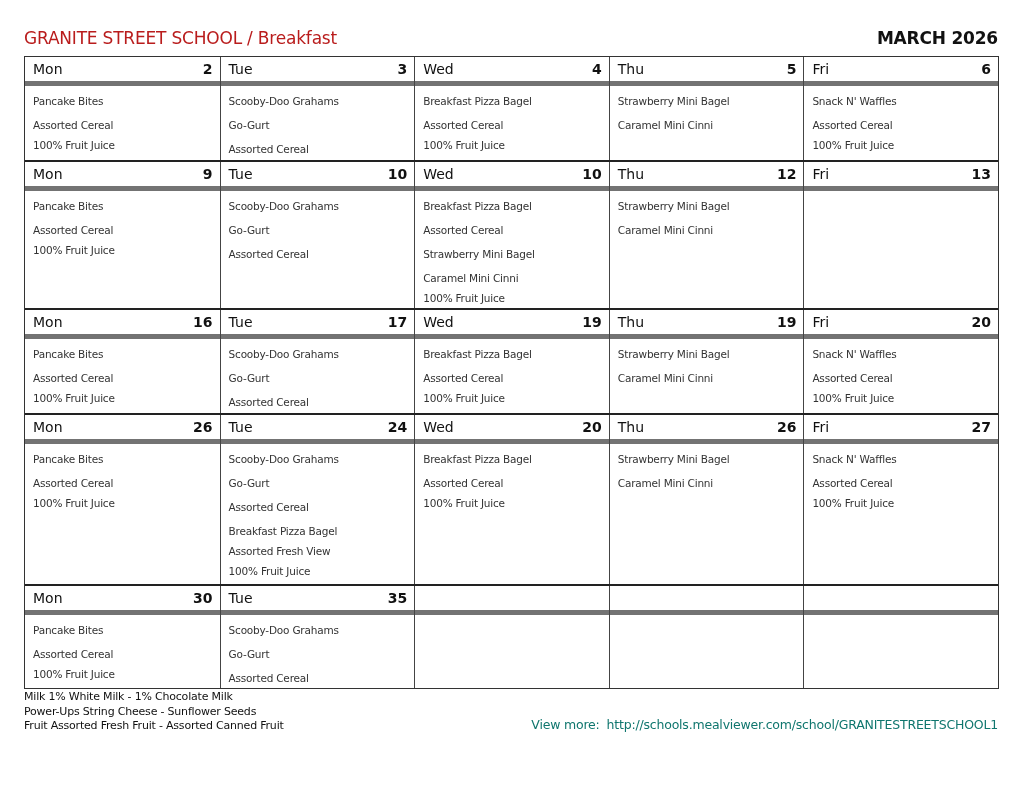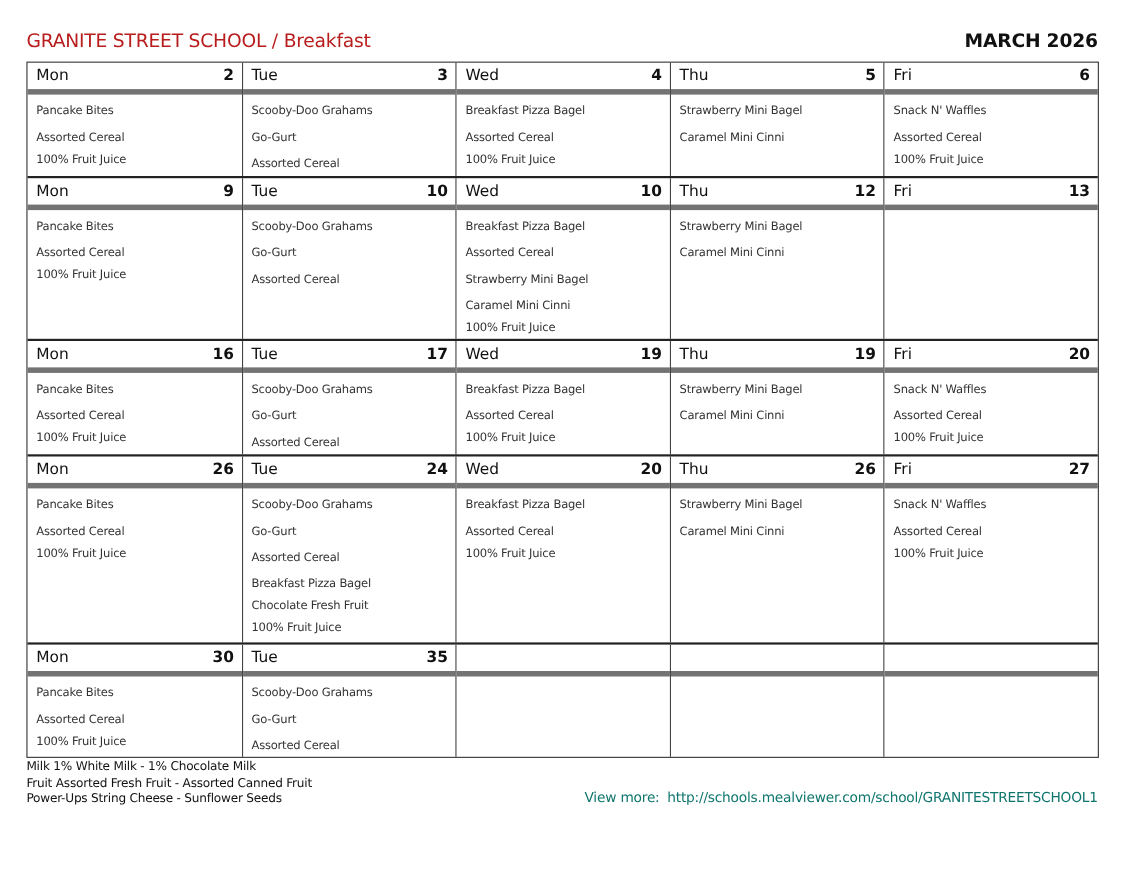--- a/index.html
+++ b/index.html
@@ -210,21 +210,21 @@
       <div class="day">
         <div class="dhead">
           <span class="dname">Tue</span>
           <span class="dnum">24</span>
         </div>
         <div class="dbody" style="height: 140px;">
           <div class="item">Scooby-Doo Grahams</div>
           <div class="item">Go-Gurt</div>
           <div class="item">Assorted Cereal</div>
           <div class="item tight">Breakfast Pizza Bagel</div>
-          <div class="item tight">Chocolate Fresh Fruit</div>
+          <div class="item tight">Assorted Fresh View</div>
           <div class="item">100% Fruit Juice</div>
         </div>
       </div>
       <div class="day">
         <div class="dhead">
           <span class="dname">Wed</span>
           <span class="dnum">20</span>
         </div>
         <div class="dbody" style="height: 140px;">
           <div class="item">Breakfast Pizza Bagel</div>
@@ -296,18 +296,18 @@
           <span class="dname"></span>
           <span class="dnum"></span>
         </div>
         <div class="dbody" style="height: 73px;"></div>
       </div>
     </div>
   </div>
 
 <div class="foot-left">
   <div>Milk 1% White Milk - 1% Chocolate Milk</div>
+  <div>Power-Ups String Cheese - Sunflower Seeds</div>
   <div>Fruit Assorted Fresh Fruit - Assorted Canned Fruit</div>
-  <div>Power-Ups String Cheese - Sunflower Seeds</div>
 </div>
 <div class="foot-right">
   <span class="lbl">View more:</span><span>http://schools.mealviewer.com/school/GRANITESTREETSCHOOL1</span>
 </div>
 
 </body></html>

